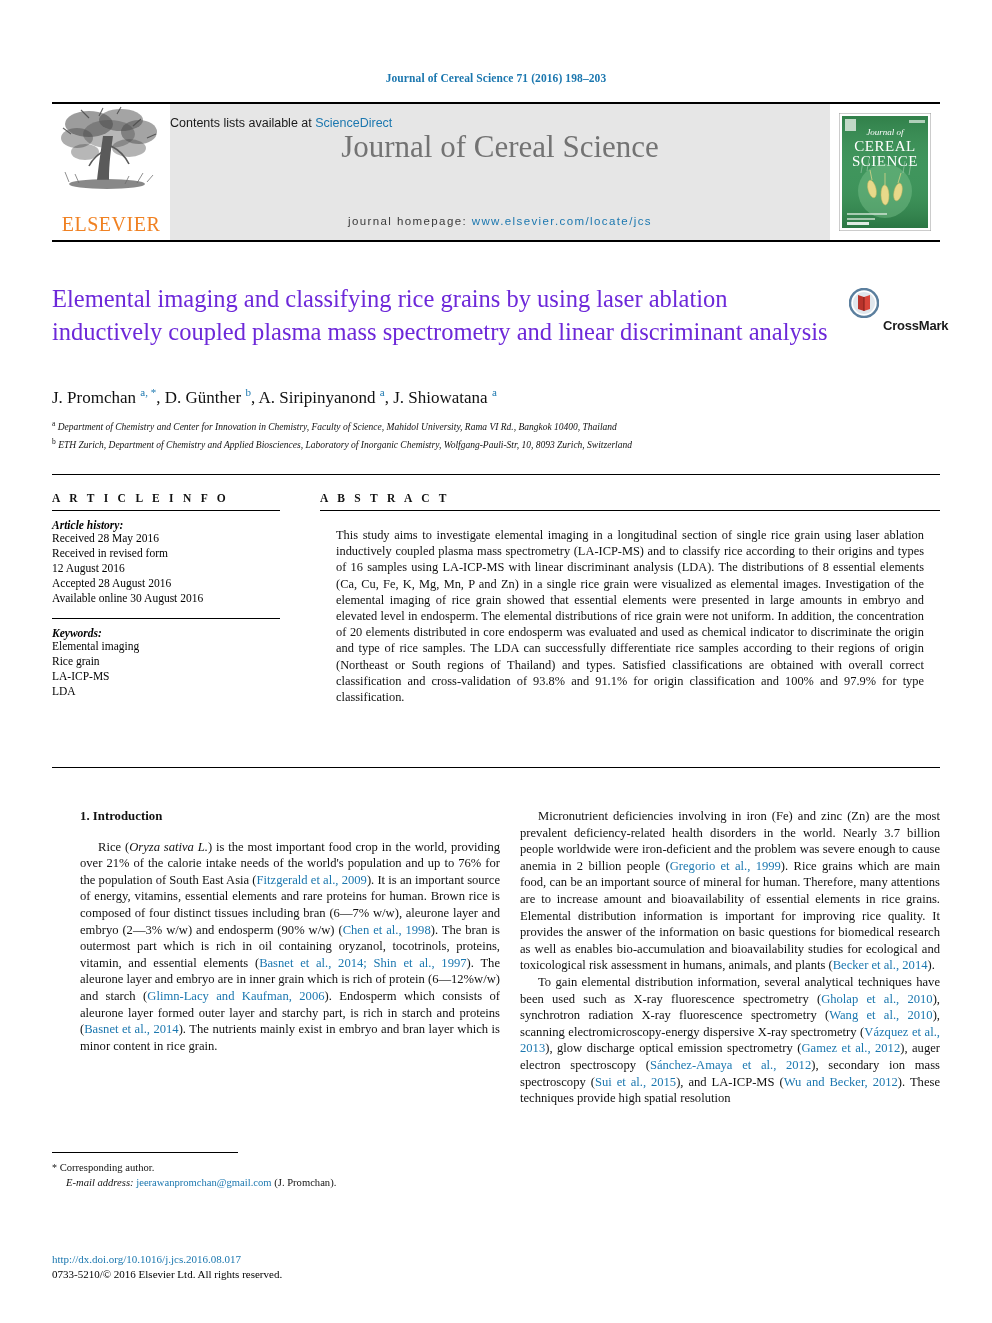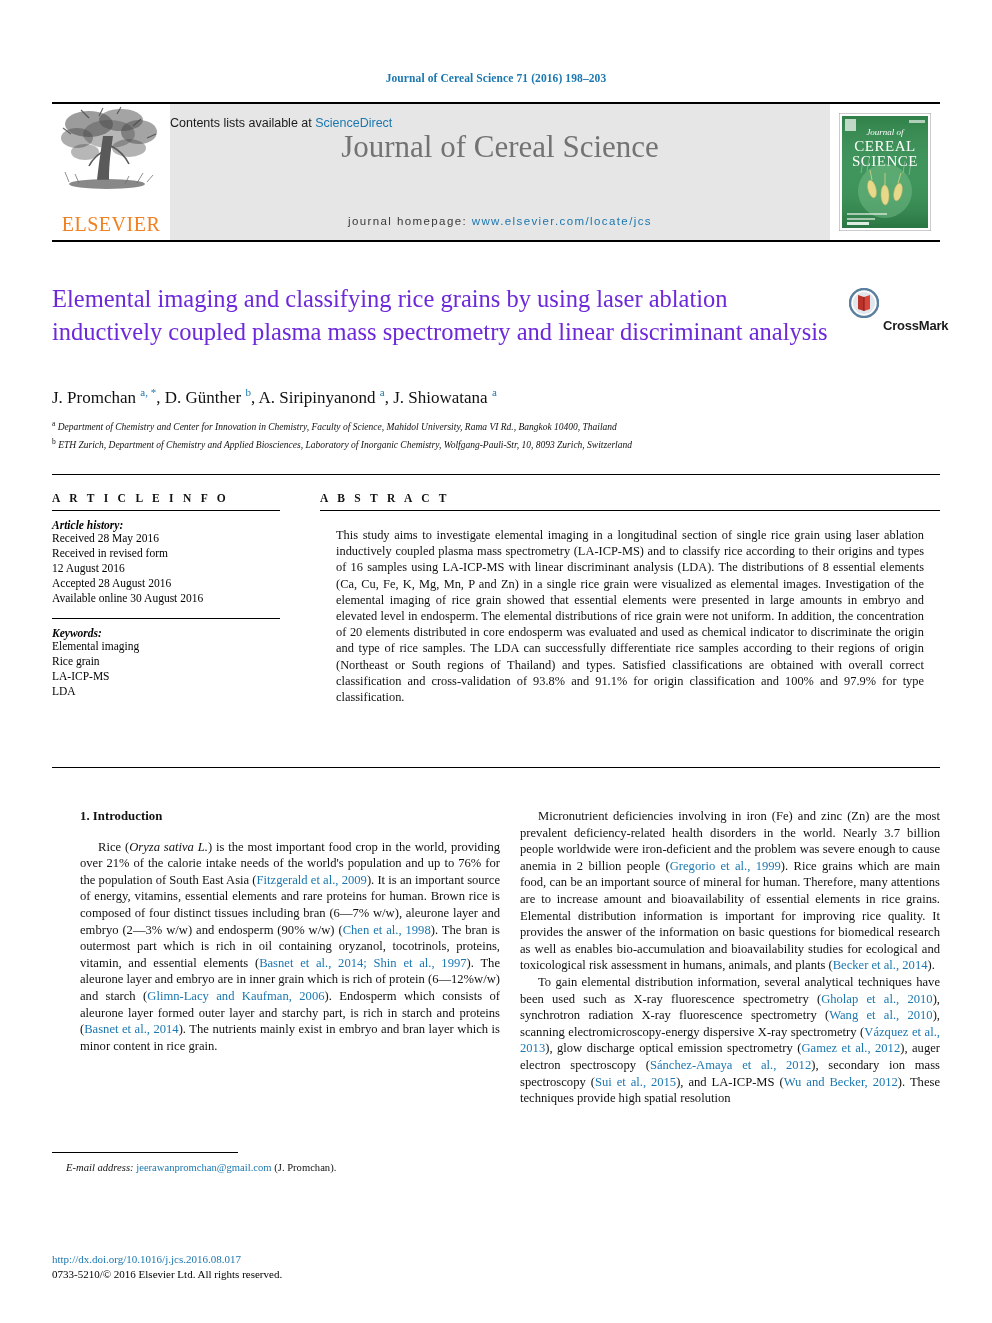--- a/index.html
+++ b/index.html
@@ -419,20 +419,24 @@
     <p>Rice (<i>Oryza sativa L.</i>) is the most important food crop in the world, providing over 21% of the calorie intake needs of the world's population and up to 76% for the population of South East Asia (<span class="link">Fitzgerald et al., 2009</span>). It is an important source of energy, vitamins, essential elements and rare proteins for human. Brown rice is composed of four distinct tissues including bran (6—7% w/w), aleurone layer and embryo (2—3% w/w) and endosperm (90% w/w) (<span class="link">Chen et al., 1998</span>). The bran is outermost part which is rich in oil containing oryzanol, tocotrinols, proteins, vitamin, and essential elements (<span class="link">Basnet et al., 2014; Shin et al., 1997</span>). The aleurone layer and embryo are in inner grain which is rich of protein (6—12%w/w) and starch (<span class="link">Glimn-Lacy and Kaufman, 2006</span>). Endosperm which consists of aleurone layer formed outer layer and starchy part, is rich in starch and proteins (<span class="link">Basnet et al., 2014</span>). The nutrients mainly exist in embryo and bran layer which is minor content in rice grain.</p>
   </div>
 
   <div class="col col-right">
     <p>Micronutrient deficiencies involving in iron (Fe) and zinc (Zn) are the most prevalent deficiency-related health disorders in the world. Nearly 3.7 billion people worldwide were iron-deficient and the problem was severe enough to cause anemia in 2 billion people (<span class="link">Gregorio et al., 1999</span>). Rice grains which are main food, can be an important source of mineral for human. Therefore, many attentions are to increase amount and bioavailability of essential elements in rice grains. Elemental distribution information is important for improving rice quality. It provides the answer of the information on basic questions for biomedical research as well as enables bio-accumulation and bioavailability studies for ecological and toxicological risk assessment in humans, animals, and plants (<span class="link">Becker et al., 2014</span>).</p>
     <p style="margin-top:0;">To gain elemental distribution information, several analytical techniques have been used such as X-ray fluorescence spectrometry (<span class="link">Gholap et al., 2010</span>), synchrotron radiation X-ray fluorescence spectrometry (<span class="link">Wang et al., 2010</span>), scanning electromicroscopy-energy dispersive X-ray spectrometry (<span class="link">Vázquez et al., 2013</span>), glow discharge optical emission spectrometry (<span class="link">Gamez et al., 2012</span>), auger electron spectroscopy (<span class="link">Sánchez-Amaya et al., 2012</span>), secondary ion mass spectroscopy (<span class="link">Sui et al., 2015</span>), and LA-ICP-MS (<span class="link">Wu and Becker, 2012</span>). These techniques provide high spatial resolution</p>
   </div>
 
   <div class="footnote-rule"></div>
   <div class="footnote">
+    <div>
+      <span class="star">*</span>
+      <span>Corresponding author.</span>
+    </div>
     <div style="padding-left:14px;">
       <span class="ital">E-mail address:</span>
       <a class="link" href="#">jeerawanpromchan@gmail.com</a>
       <span>(J. Promchan).</span>
     </div>
   </div>
 
   <div class="doi-block">
     <a class="link" href="#">http://dx.doi.org/10.1016/j.jcs.2016.08.017</a>
     <div>0733-5210/© 2016 Elsevier Ltd. All rights reserved.</div>

